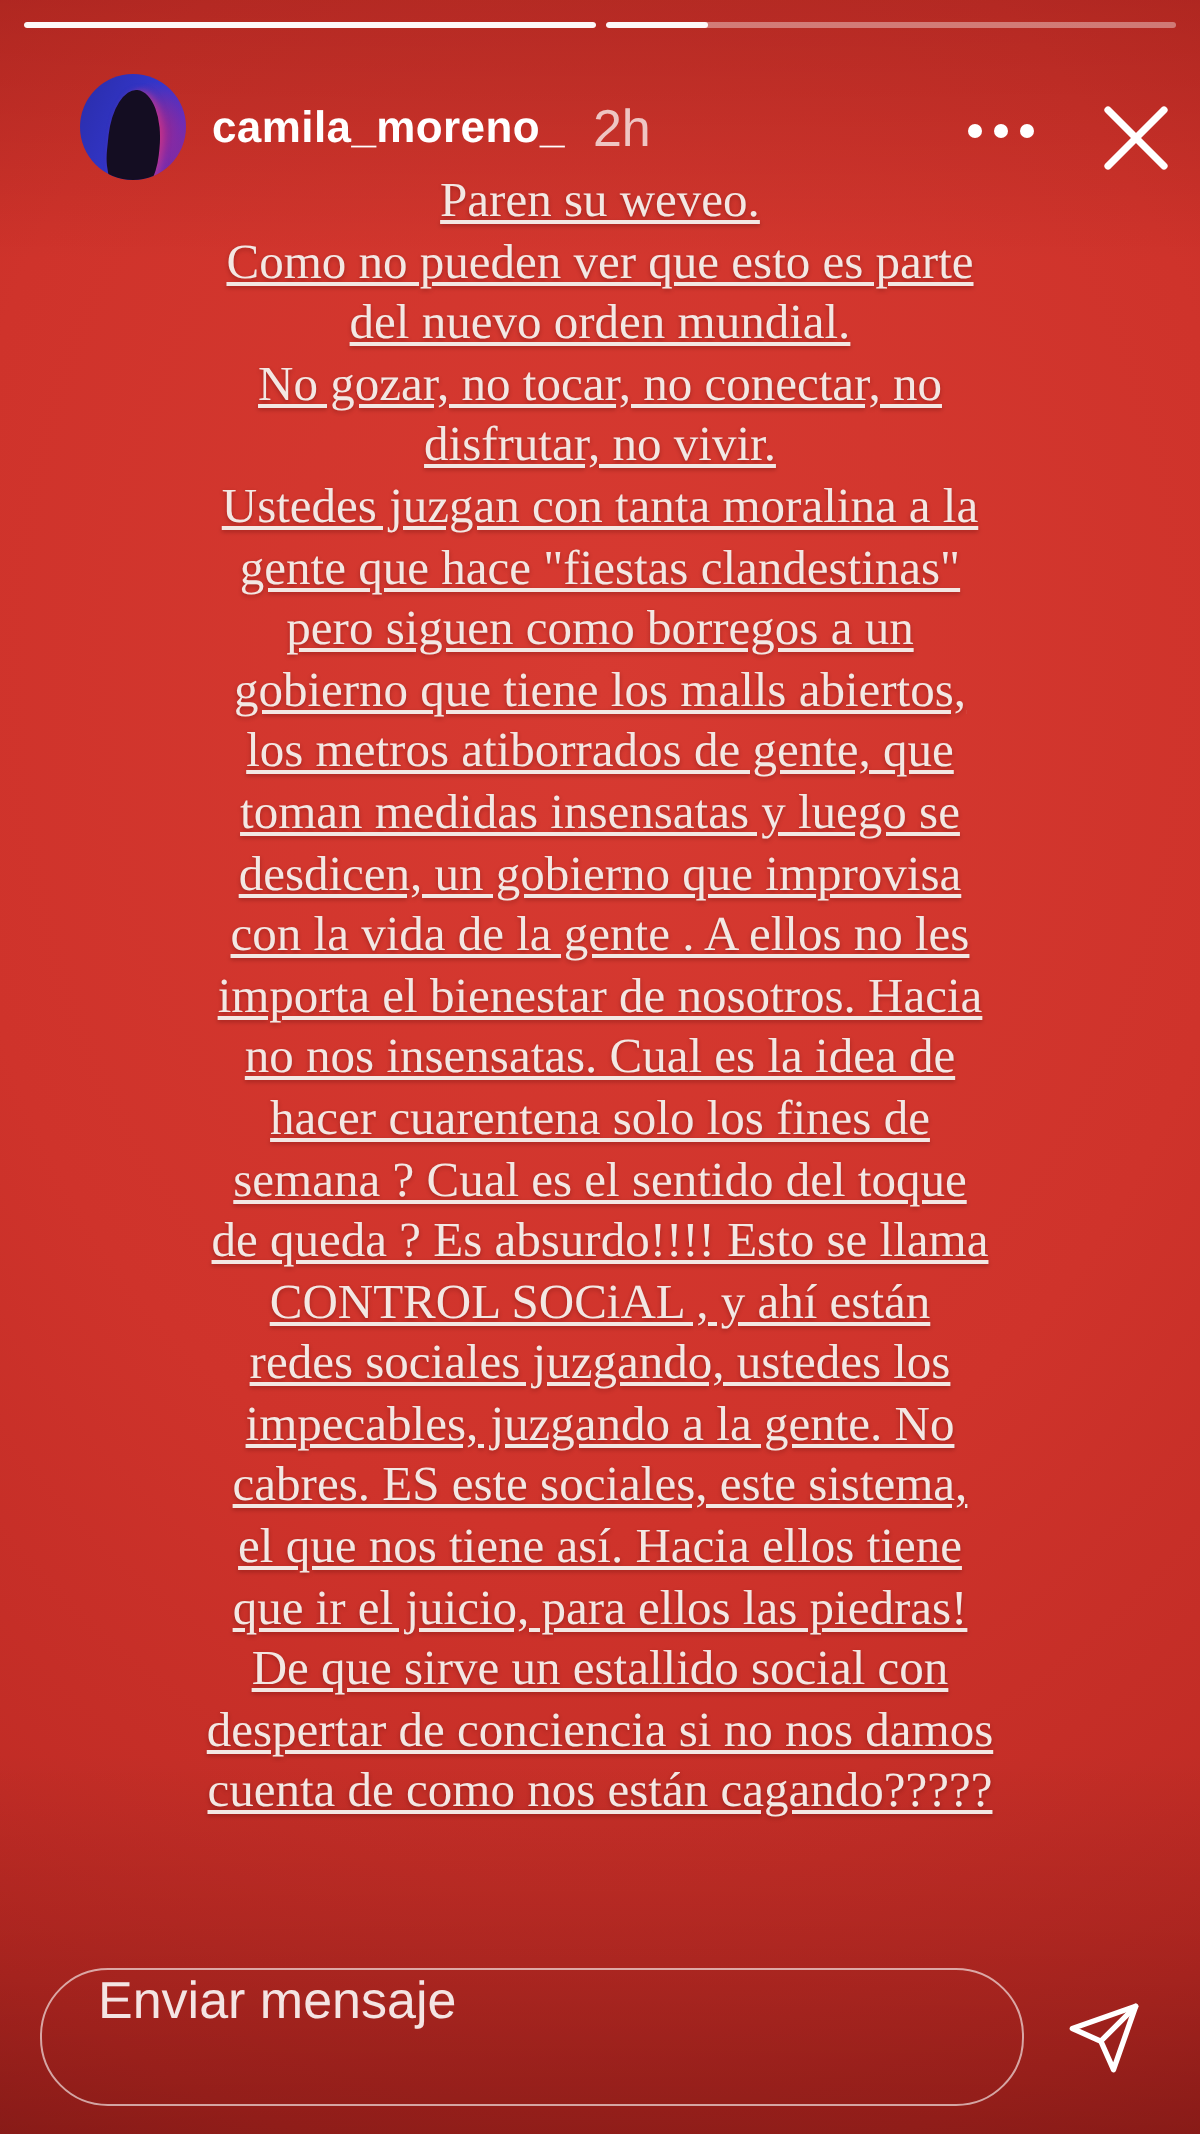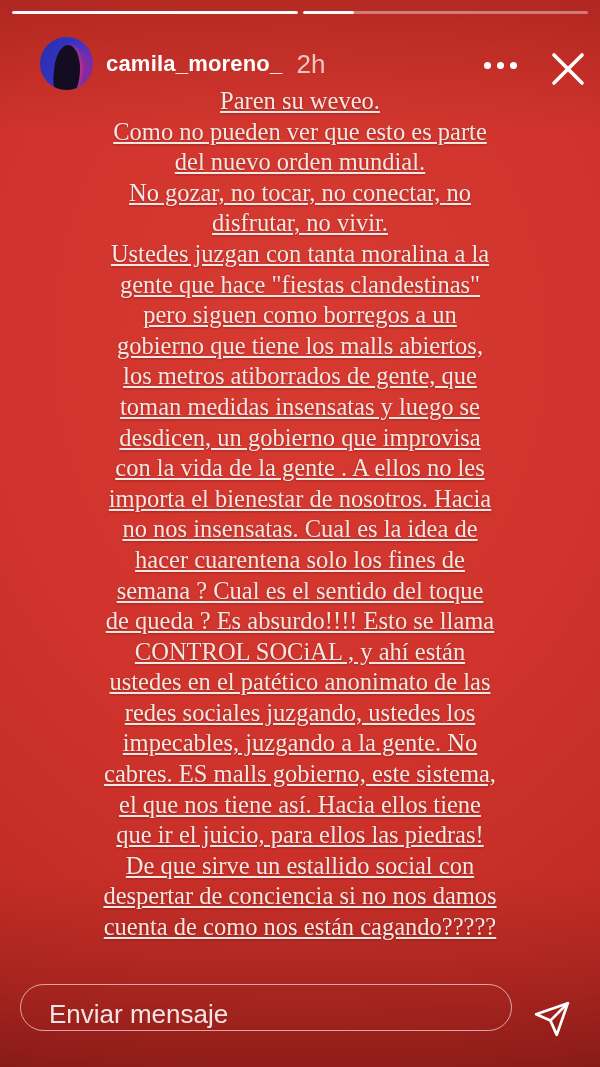--- a/index.html
+++ b/index.html
@@ -80,24 +80,24 @@
     font-family: "Liberation Serif", "DejaVu Serif", serif;
     font-size: 24.5px;
     line-height: 30.6px;
     color: #f3e7e3;
     text-shadow: 0 1px 2px rgba(60,0,0,0.30);
   }
   .story-line { white-space: nowrap; text-decoration: underline; }
 
   
   .message-pill {
-    position: absolute; left: 20px; top: 984px; width: 492px; height: 47px;
+    position: absolute; left: 20px; top: 984px; width: 492px; height: 69px;
     border: 1.5px solid rgba(255,255,255,0.6);
     border-radius: 34px;
-    display: flex; align-items: flex-end;
+    display: flex; align-items: flex-start;
     padding: 0 28px;
   }
   .message-input {
     width: 100%; background: transparent; border: none; outline: none;
     color: #ffffff; font-size: 26px; font-family: "Liberation Sans", sans-serif;
   }
   .message-input::placeholder { color: rgba(255,255,255,0.88); }
   .send-btn {
     position: absolute; right: 28px; top: 999px; width: 40px; height: 40px;
     display: flex; align-items: center; justify-content: center;
@@ -152,24 +152,23 @@
     <div class="story-line">los metros atiborrados de gente, que</div>
     <div class="story-line">toman medidas insensatas y luego se</div>
     <div class="story-line">desdicen, un gobierno que improvisa</div>
     <div class="story-line">con la vida de la gente . A ellos no les</div>
     <div class="story-line">importa el bienestar de nosotros. Hacia</div>
     <div class="story-line">no nos insensatas. Cual es la idea de</div>
     <div class="story-line">hacer cuarentena solo los fines de</div>
     <div class="story-line">semana ? Cual es el sentido del toque</div>
     <div class="story-line">de queda ? Es absurdo!!!! Esto se llama</div>
     <div class="story-line">CONTROL SOCiAL , y ahí están</div>
-    <div class="story-line">ustedes en el patético anonimato de las</div>
     <div class="story-line">redes sociales juzgando, ustedes los</div>
     <div class="story-line">impecables, juzgando a la gente. No</div>
-    <div class="story-line">cabres. ES malls gobierno, este sistema,</div>
+    <div class="story-line">cabres. ES este sociales, este sistema,</div>
     <div class="story-line">el que nos tiene así. Hacia ellos tiene</div>
     <div class="story-line">que ir el juicio, para ellos las piedras!</div>
     <div class="story-line">De que sirve un estallido social con</div>
     <div class="story-line">despertar de conciencia si no nos damos</div>
     <div class="story-line">cuenta de como nos están cagando?????</div>
   </div>
 
   <div class="message-pill">
     <input class="message-input" type="text" placeholder="Enviar mensaje" style="">
   </div>

